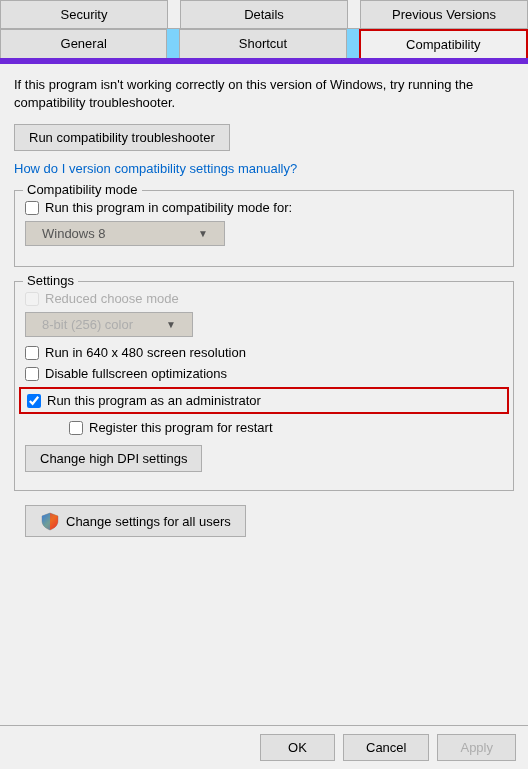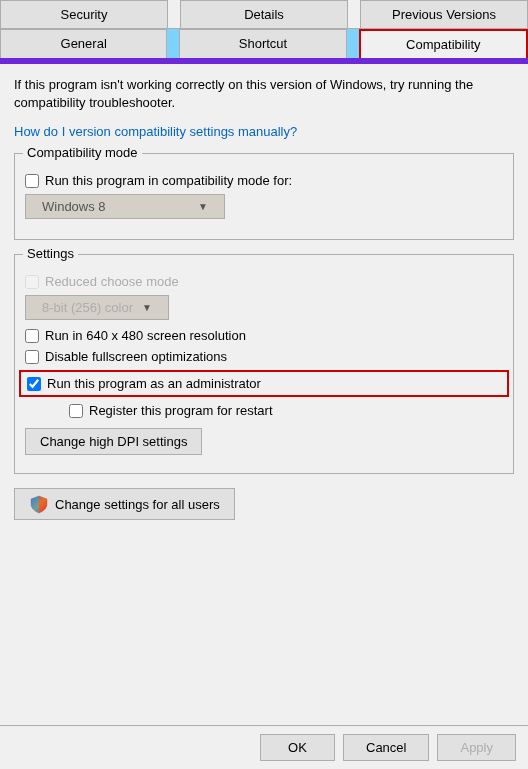--- a/index.html
+++ b/index.html
@@ -99,21 +99,21 @@
       position: absolute;
       top: -9px;
       left: 8px;
       background: #f0f0f0;
       padding: 0 4px;
       font-size: 13px;
       color: #000;
     }
 
     .group-content {
-      margin-top: 11px;
+      margin-top: 1px;
     }
 
     .checkbox-row {
       display: flex;
       align-items: center;
       margin-bottom: 6px;
       gap: 6px;
     }
 
     .checkbox-row.highlighted {
@@ -152,21 +152,21 @@
       background: #d4d0c8;
       border: 1px solid #adadad;
       padding: 4px 16px;
       width: 200px;
       justify-content: space-between;
       cursor: pointer;
       color: #555;
     }
 
     .dropdown.small {
-      width: 144px;
+      width: 168px;
     }
 
     .dropdown-arrow {
       font-size: 10px;
       color: #555;
     }
 
     .btn-row {
       margin-top: 10px;
       margin-bottom: 6px;
@@ -179,20 +179,21 @@
       border: 1px solid #adadad;
       cursor: pointer;
       font-size: 13px;
     }
 
     .change-settings-row {
       display: flex;
       align-items: center;
       gap: 6px;
       margin-top: 6px;
+      margin-left: 11px;
     }
 
     .shield-icon {
       width: 20px;
       height: 20px;
       flex-shrink: 0;
     }
 
     .bottom-bar {
       display: flex;
@@ -231,20 +232,21 @@
 <div class="tab-bar-bottom">
   <div class="tab">General</div>
   <div class="tab">Shortcut</div>
   <div class="tab active">Compatibility</div>
 </div>
 
 <div class="content-area">
 
   <p class="description-text">If this program isn't working correctly on this version of Windows, try running the compatibility troubleshooter.</p>
 
+  <button class="troubleshooter-btn">Run compatibility troubleshooter</button>
 
   <a class="link-text">How do I version compatibility settings manually?</a>
 
   
   <div class="group-box">
     <span class="group-label">Compatibility mode</span>
     <div class="group-content">
       <div class="checkbox-row">
         <input type="checkbox" id="compat-mode-check" style="">
         <label for="compat-mode-check">Run this program in compatibility mode for:</label>

